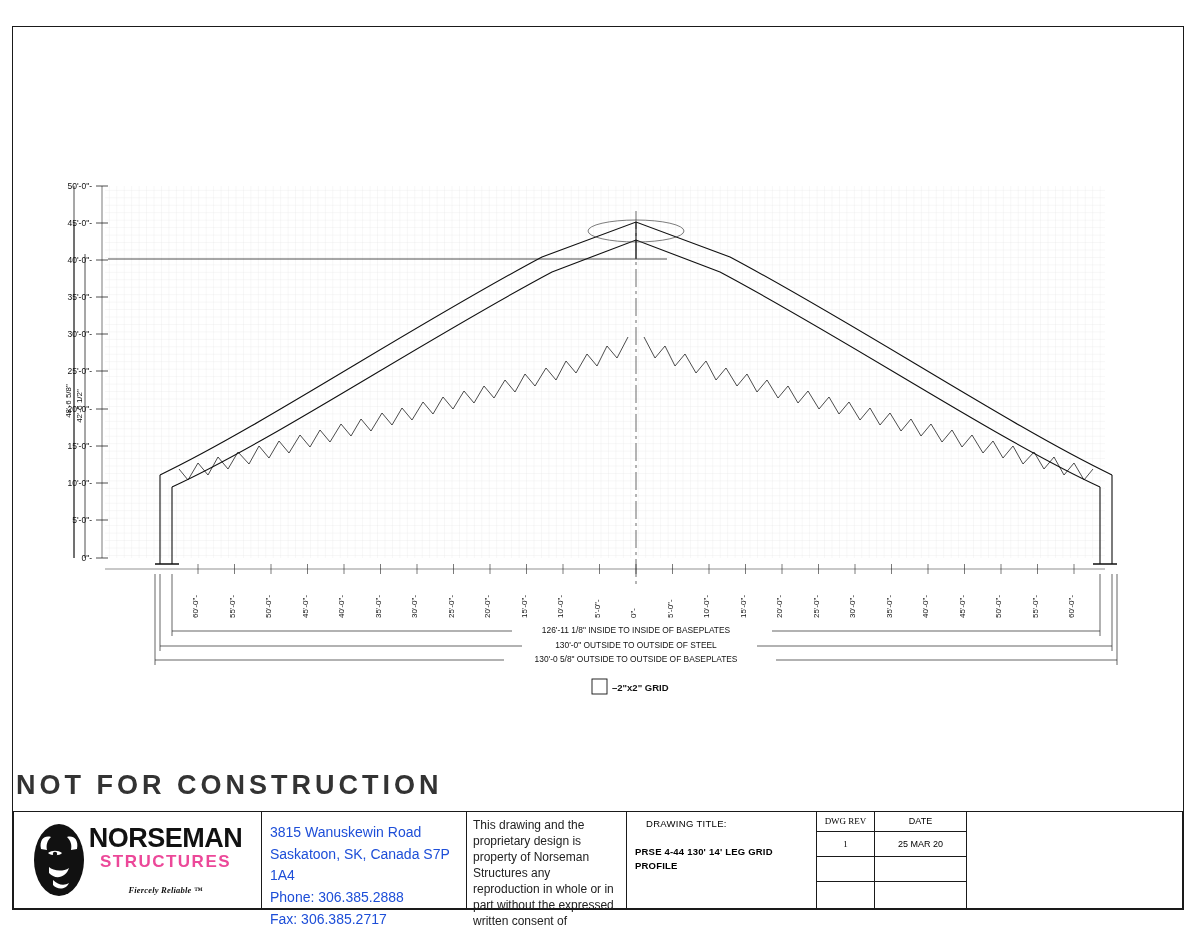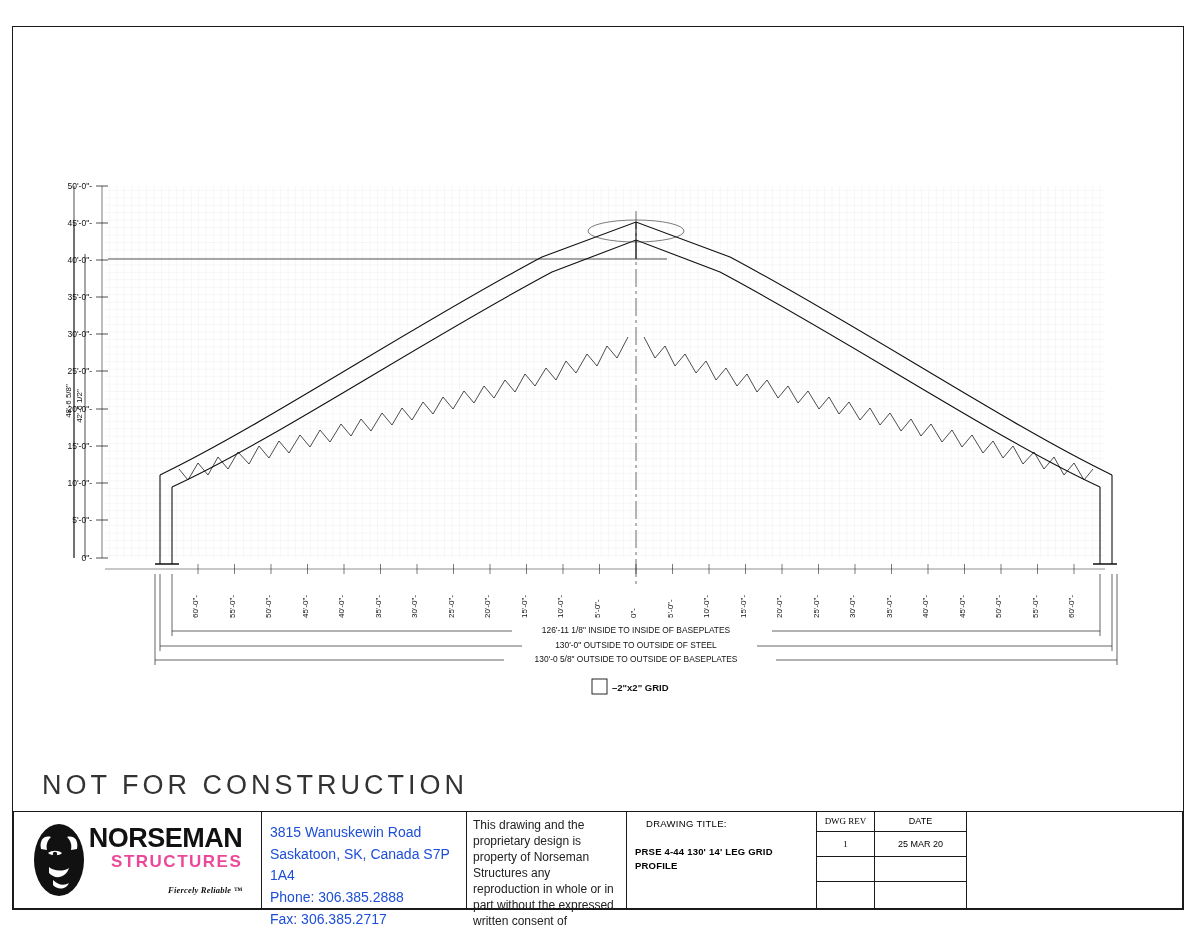--- a/index.html
+++ b/index.html
@@ -41,27 +41,27 @@
     position: absolute;
     left: 0;
     top: 0;
     width: 1172px;
     height: 884px;
   }
 
   
   #nfc {
     position: absolute;
-    left: 42px;
+    left: 16px;
     top: 770px;
     font-family: "Liberation Sans", sans-serif;
     font-size: 27px;
     letter-spacing: 4px;
     color: #333;
-    font-weight: 400;
+    font-weight: 700;
   }
 
   
   #titleblock {
     position: absolute;
     left: 13px;
     top: 811px;
     width: 1170px;
     height: 98px;
     border: 1px solid #1a1a1a;
@@ -147,21 +147,21 @@
 
   
   .logo-wrap {
     display: flex;
     align-items: center;
     gap: 4px;
   }
   .logo-text {
     display: flex;
     flex-direction: column;
-    align-items: flex-end;
+    align-items: center;
     line-height: 1;
   }
   .logo-main {
     font-family: "Liberation Sans", sans-serif;
     font-weight: bold;
     font-size: 27px;
     letter-spacing: -0.5px;
     color: #111;
   }
   .logo-sub {

